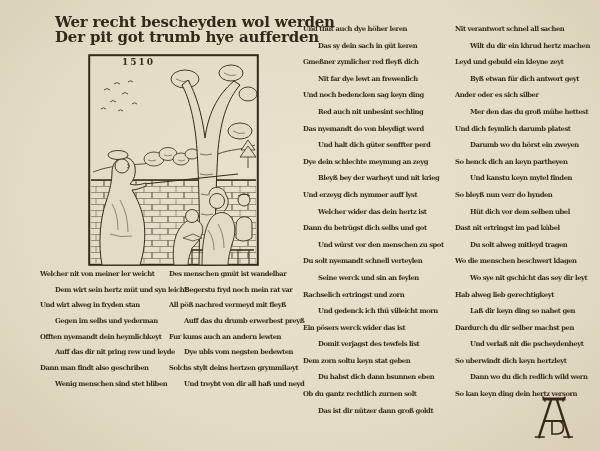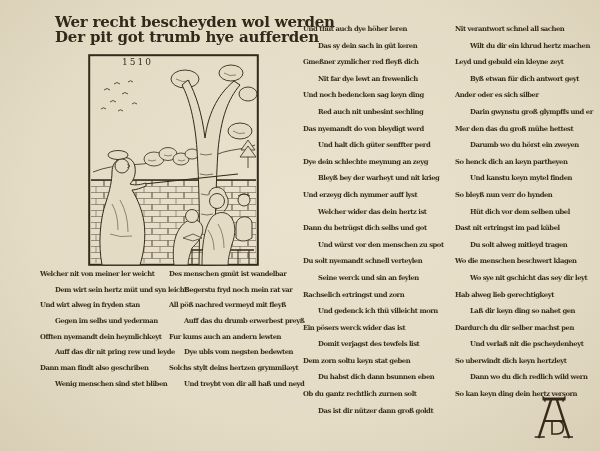--- a/index.html
+++ b/index.html
@@ -14,21 +14,21 @@
   .title{
     position:absolute;left:55px;top:15px;width:305px;
     text-align:left;font-size:15px;font-weight:700;
     line-height:15px;letter-spacing:-0.2px;color:#33281a;
   }
   .woodcut{
     position:absolute;left:88px;top:54px;width:171px;height:212px;margin:0;
   }
   .woodcut-date{
     position:absolute;left:34px;top:3px;
-    font-size:9px;letter-spacing:2px;color:#3a2e1d;font-weight:400;text-align:center;
+    font-size:9px;letter-spacing:2px;color:#3a2e1d;font-weight:700;text-align:center;
   }
   .col{position:absolute;}
   .col .verse-line{
     white-space:nowrap;
     font-size:6.8px;font-weight:700;letter-spacing:-0.45px;
     color:#3b2f1e;
   }
   .col .verse-line:nth-child(even){text-indent:15px;}
   .col-tall .verse-line{height:16.6px;line-height:10px;}
   .col-lower .verse-line{height:15.7px;line-height:10px;}
@@ -185,22 +185,22 @@
       <div class="verse-line">Ob du gantz rechtlich zurnen solt</div>
       <div class="verse-line">Das ist dir nützer dann groß goldt</div>
     </div>
 
   <div class="col col-tall" id="col-right">
       <div class="verse-line">Nit verantwort schnel all sachen</div>
       <div class="verse-line">Wilt du dir ein khrud hertz machen</div>
       <div class="verse-line">Leyd und gebuld ein kleyne zeyt</div>
       <div class="verse-line">Byß etwan für dich antwort geyt</div>
       <div class="verse-line">Ander oder es sich silber</div>
-      <div class="verse-line">Darin gwynstu groß glympffs und er</div>
       <div class="verse-line">Mer den das du groß mühe hettest</div>
+      <div class="verse-line">Und dich feymlich darumb platest</div>
       <div class="verse-line">Darumb wo du hörst ein zweyen</div>
       <div class="verse-line">So henck dich an keyn partheyen</div>
       <div class="verse-line">Und kanstu keyn mytel finden</div>
       <div class="verse-line">So bleyß nun verr do hynden</div>
       <div class="verse-line">Hüt dich vor dem selben ubel</div>
       <div class="verse-line">Dast nit ertringst im pad kübel</div>
       <div class="verse-line">Du solt alweg mitleyd tragen</div>
       <div class="verse-line">Wo die menschen beschwert klagen</div>
       <div class="verse-line">Wo sye nit gschicht das sey dir leyt</div>
       <div class="verse-line">Hab alweg lieb gerechtigkeyt</div>

